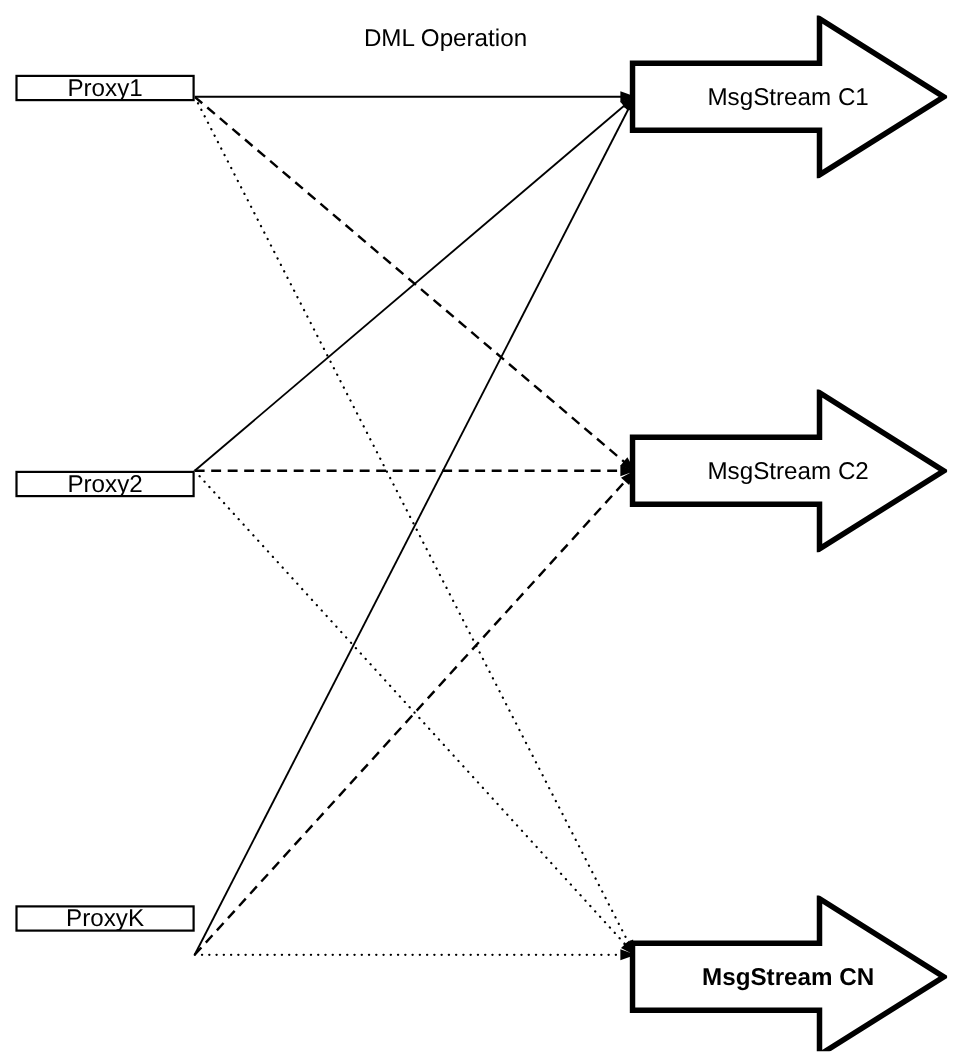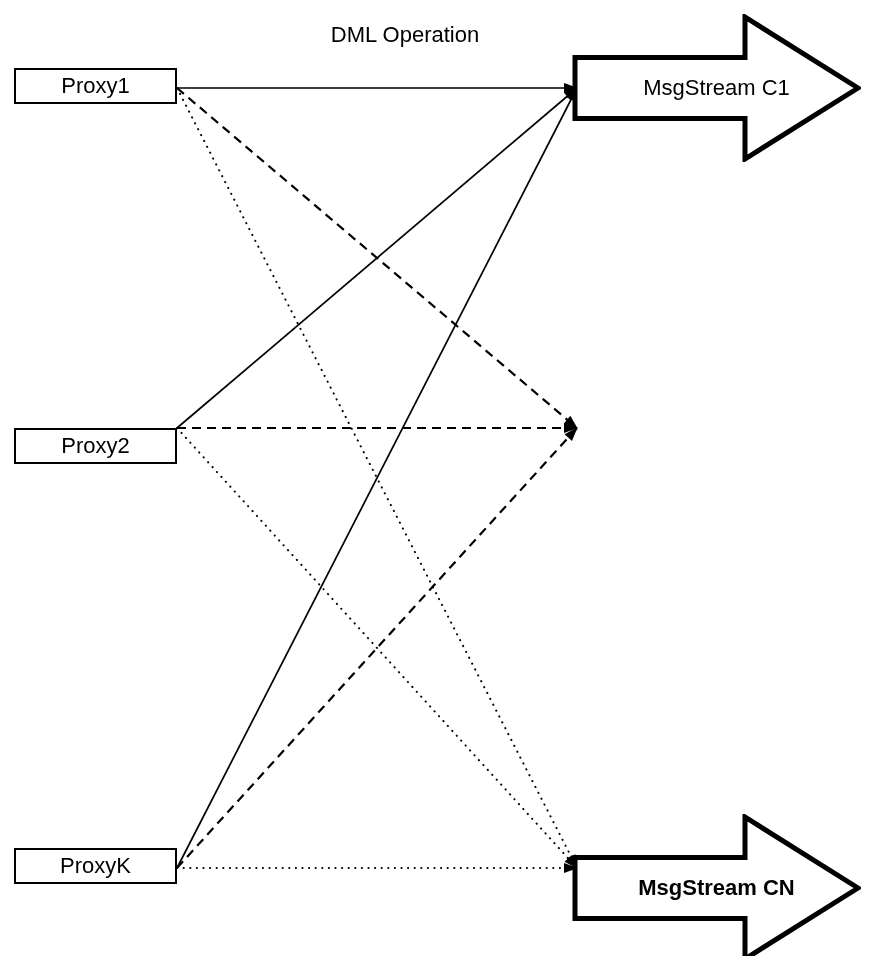--- a/index.html
+++ b/index.html
@@ -38,21 +38,21 @@
     font-size: 22px;
     line-height: 23px;
     white-space: nowrap;
   }
 
   
   .proxy-node {
     position: absolute;
     left: 14px;
     width: 163px;
-    height: 36px;
+    height: 24px;
     border: 2px solid var(--ink);
     background: var(--paper);
     z-index: 2;
     display: flex;
     align-items: center;
     justify-content: center;
     font-size: 22px;
   }
 
   
@@ -107,29 +107,35 @@
   <div class="diagram-title">
     <div>DML Operation</div>
   </div>
 
   <div class="proxy-node" id="proxy-0" style="top: 68px;">
     <span>Proxy1</span>
   </div>
   <div class="proxy-node" id="proxy-1" style="top: 428px;">
     <span>Proxy2</span>
   </div>
-  <div class="proxy-node" id="proxy-2" style="top: 848px;">
+  <div class="proxy-node" id="proxy-2" style="top: 823px;">
     <span>ProxyK</span>
   </div>
 
   <div class="stream-node" id="stream-0" style="top: 14px;">
     <svg viewBox="-3 -3 289 148" xmlns="http://www.w3.org/2000/svg">
       <polygon class="fat-arrow-shape" points="0,40.5 170,40.5 170,0 283,71 170,142 170,101.5 0,101.5"></polygon>
     </svg>
     <span class="stream-label">MsgStream C1</span>
+  </div>
+  <div class="stream-node" id="stream-1" style="top: 354px;">
+    <svg viewBox="-3 -3 289 148" xmlns="http://www.w3.org/2000/svg">
+      <polygon class="fat-arrow-shape" points="0,40.5 170,40.5 170,0 283,71 170,142 170,101.5 0,101.5"></polygon>
+    </svg>
+    <span class="stream-label">MsgStream C2</span>
   </div>
   <div class="stream-node" id="stream-2" style="top: 814px; font-weight: bold;">
     <svg viewBox="-3 -3 289 148" xmlns="http://www.w3.org/2000/svg">
       <polygon class="fat-arrow-shape" points="0,40.5 170,40.5 170,0 283,71 170,142 170,101.5 0,101.5"></polygon>
     </svg>
     <span class="stream-label">MsgStream CN</span>
   </div>
 
 </div>
 

